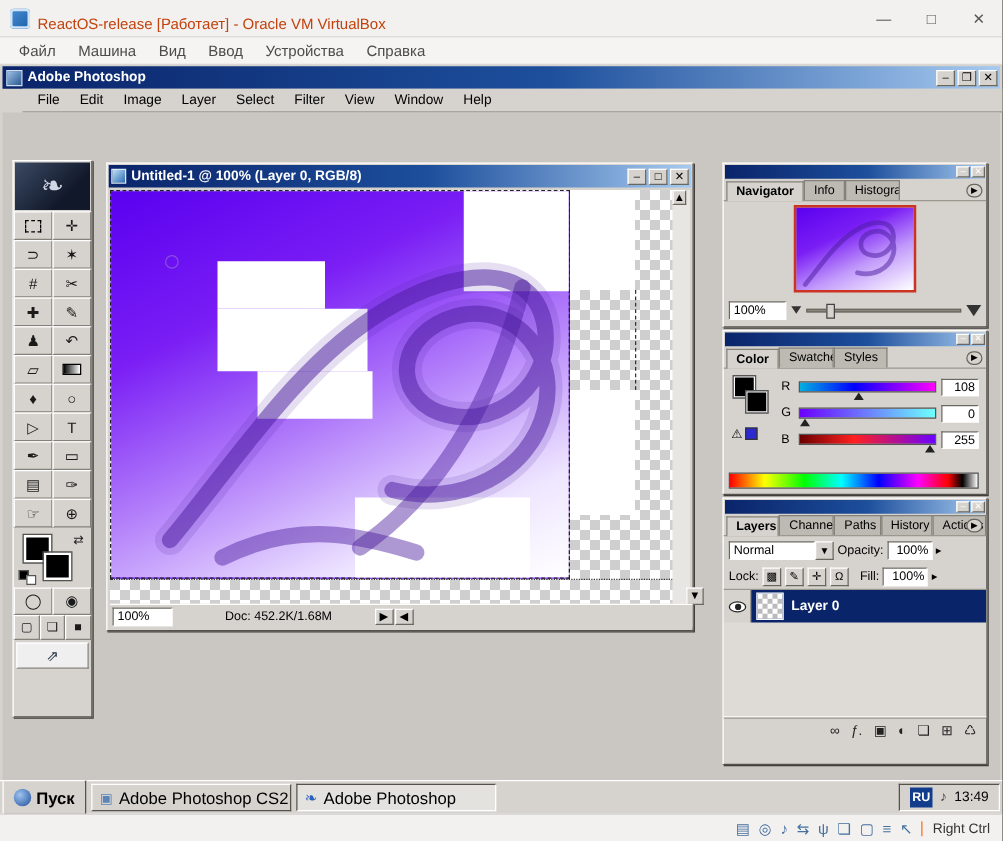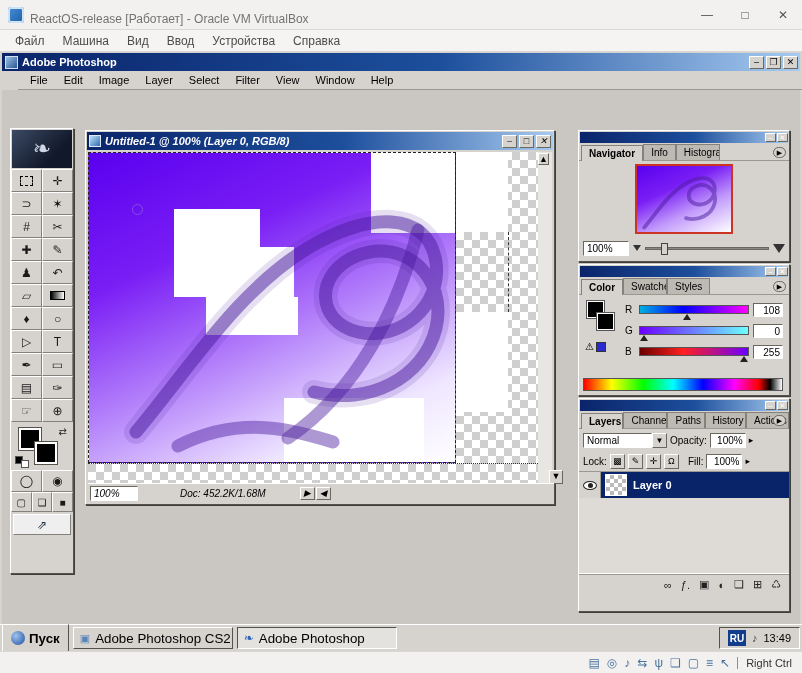--- a/index.html
+++ b/index.html
@@ -7,21 +7,21 @@
   .screen { position:relative; width:802px; height:673px; overflow:hidden;
             background:#d6d3ce; font-size:11px; color:#000; }
   .sunken  { border:1px solid; border-color:#6a675f #fff #fff #6a675f; background:#fff; }
   .bluebar { background:linear-gradient(90deg,#0a246a 0%,#1d4f9c 55%,#a6caf0 100%); color:#fff; }
 
   
   .vbox-titlebar { position:absolute; left:0; top:0; width:802px; height:30px;
     background:#f2f1f0; border-bottom:1px solid #d9d8d6; display:flex; align-items:center; }
   .vbox-icon { width:16px; height:16px; margin:0 6px 0 8px; border-radius:3px;
     background:linear-gradient(135deg,#4a8fd4,#1b5fa8); box-shadow:inset 0 0 0 2px #cfe3f7; }
-  .vbox-title { color:#737373; font-size:12px;margin-top:9px; }
+  .vbox-title { color:#c2410c; font-size:12px;margin-top:9px; }
   .vbox-caption-btns { margin-left:auto; display:flex; }
   .cap-btn { width:38px; height:29px; display:flex; align-items:center; justify-content:center;
     color:#555; font-size:12px; }
   .vbox-menubar { position:absolute; left:0; top:30px; width:802px; height:22px;
     background:#f5f4f2; border-bottom:1px solid #d9d8d6; display:flex; align-items:center; padding-left:6px; }
   .vbox-menu-item { padding:0 9px; color:#4c4c4c; font-size:12px; }
 
   
   .ps-titlebar { position:absolute; left:2px; top:53px; width:798px; height:18px;
     display:flex; align-items:center; padding:0 2px; }
@@ -60,21 +60,21 @@
   .default-colors .dbg { position:absolute; right:0; bottom:0; width:8px; height:8px; background:#fff; border:1px solid #555; }
   .mode-row, .screen-row { display:flex; width:62px; }
   .mode-row .tool { width:31px; height:22px; }
   .screen-row .tool { width:20.6px; height:20px; font-size:10px; }
   .ir-btn { width:58px; height:21px; margin:2px auto 0 auto; display:flex; align-items:center;
     justify-content:center; border:1px solid; border-color:#fff #84817a #84817a #fff; font-size:12px; color:#234; }
 
   
   .doc-window { position:absolute; left:85px; top:130px; width:470px; height:375px;
     background:#d6d3ce; border:1px solid; border-color:#fff #55524c #55524c #fff;
-    box-shadow:1px 1px 0 #403e3a;font-style:italic; }
+    box-shadow:1px 1px 0 #403e3a; }
   .doc-titlebar { height:18px; margin:1px; display:flex; align-items:center; padding:0 2px; }
   .doc-icon { width:12px; height:12px; background:linear-gradient(135deg,#bfe0f7,#2d6db3); border:1px solid #dce9f5; }
   .doc-title { font-weight:bold; font-size:11px; margin-left:4px; white-space:nowrap; }
   .doc-caption-btns { margin-left:auto; display:flex; gap:2px; }
   .canvas { position:absolute; left:2px; top:21px; width:452px; height:332px; overflow:hidden;
     background-image:conic-gradient(#cfcfcf 25%,#fff 0 50%,#cfcfcf 0 75%,#fff 0);
     background-size:16px 16px; }
   .art { position:absolute; left:0; top:0; width:368px; height:311px;
     background:linear-gradient(155deg,#5a00ef 0%,#7a1ef5 30%,#b07bfa 55%,#eee6ff 82%,#fff 100%);
     border:1px dashed #222; }

